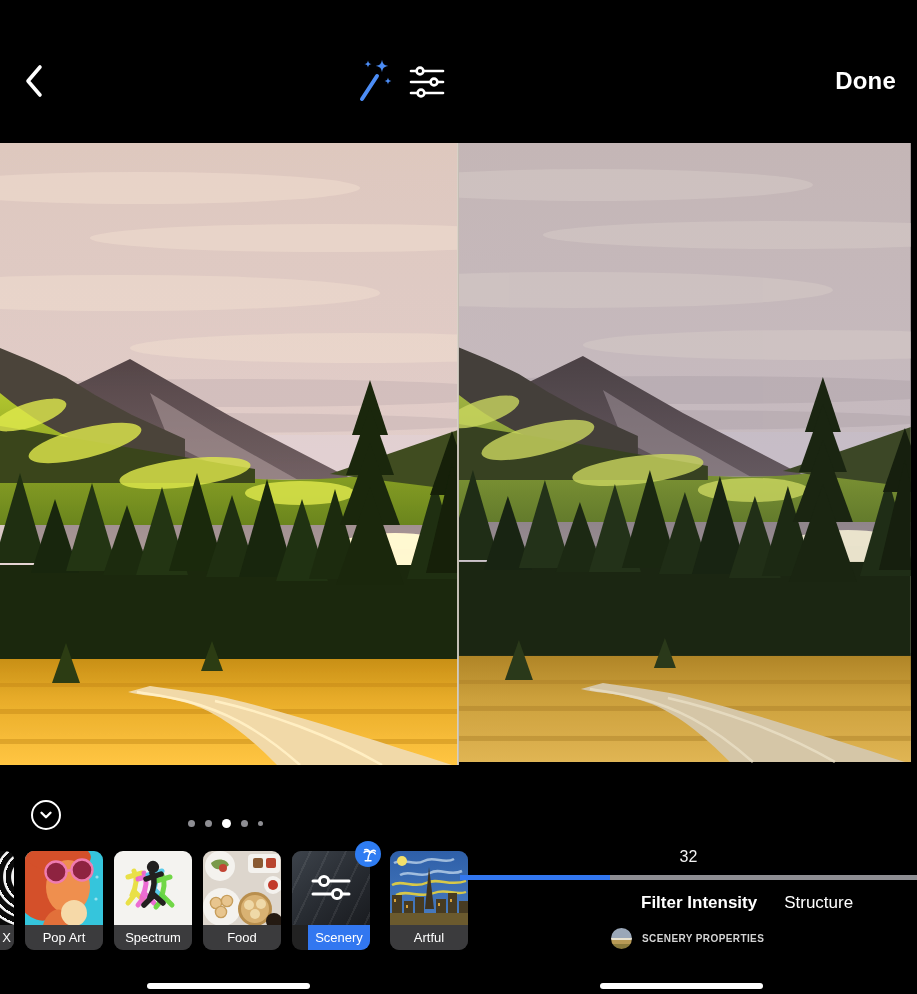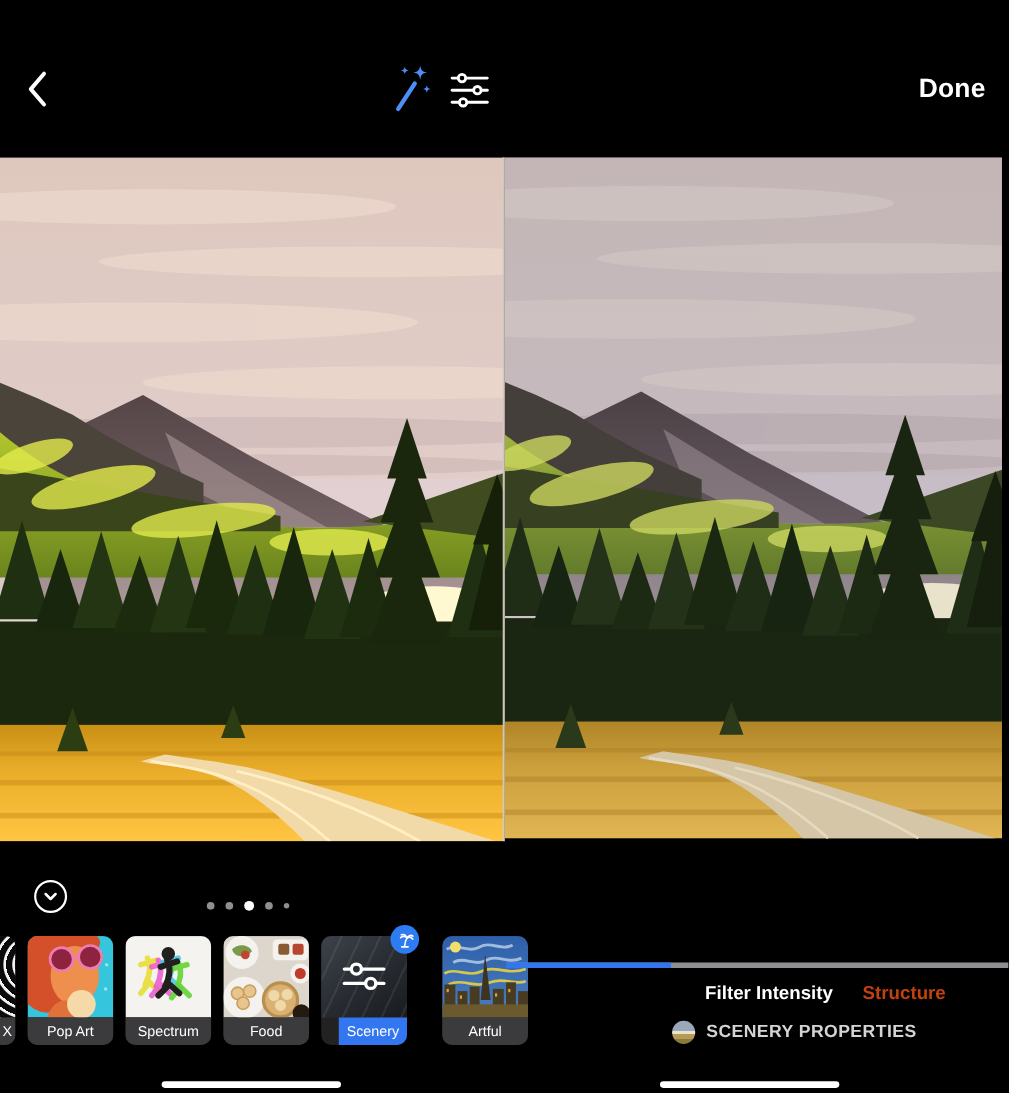--- a/index.html
+++ b/index.html
@@ -44,25 +44,25 @@
   .scenery-bg{width:100%;height:74px;background:
     repeating-linear-gradient(115deg, rgba(255,255,255,.07) 0 2px, rgba(255,255,255,0) 2px 16px),
     linear-gradient(140deg,#3d434b 0%,#272b31 55%,#191b1f 100%);
     display:flex;align-items:center;justify-content:center;}
   
   .intensity-value{position:absolute;left:460px;top:83px;width:457px;text-align:center;font-size:16px;color:#f2f2f2;}
   .slider{position:absolute;left:460px;top:110px;width:457px;height:5px;background:#8e8e93;cursor:pointer;}
   .slider-fill{position:absolute;left:0;top:0;height:5px;background:#3277F0;width:33%;}
   .tabs{position:absolute;left:641px;top:128px;display:flex;gap:27px;align-items:center;}
   .tab{font-size:17px;font-weight:700;color:#fff;cursor:pointer;white-space:nowrap;}
-  .tab.inactive{color:#c2410c;font-weight:700;}
+  .tab.inactive{color:#ffffff;font-weight:400;}
   .props{position:absolute;left:611px;top:163px;display:flex;align-items:center;gap:10px;}
   .props-avatar{width:21px;height:21px;border-radius:50%;overflow:hidden;
     background:linear-gradient(#9aa7b8 0 46%, #e8e2d0 46% 58%, #b89a55 58% 78%, #8a7a3c 78% 100%);}
-  .props-label{font-size:16px;font-weight:600;letter-spacing:.4px;color:#d4d4d4;}
+  .props-label{font-size:10px;font-weight:600;letter-spacing:.4px;color:#d4d4d4;}
   .home-bar{position:absolute;top:218px;width:163px;height:6px;border-radius:3px;background:#fff;cursor:grab;}
   .home-bar.l{left:147px;} .home-bar.r{left:600px;}
   .hidden-defs{position:absolute;width:0;height:0;overflow:hidden;}
 </style>
 </head>
 <body>
 
 <svg class="hidden-defs" aria-hidden="true">
   <defs>
     <linearGradient id="skyG" x1="0" y1="0" x2="0" y2="1">
@@ -368,21 +368,21 @@
             <path d="M10,6.6 C8,5 5.8,5 4.2,6.4"></path>
             <path d="M10,6.6 C9,4 6.8,3.2 4.8,3.8"></path>
             <path d="M10,6.6 C11.6,4.2 13.8,3.8 15.4,5"></path>
             <path d="M10,6.6 C12,5.6 14.2,6.2 15.2,7.8"></path>
             <path d="M5.2,14.8 L11,14.8"></path>
           </g>
         </svg>
       </div>
     </div>
 
-    <div class="thumb" style="left:402px">
+    <div class="thumb" style="left:390px">
       <div class="thumb-media">
         <svg width="78" height="74" viewBox="0 0 78 74">
           <defs>
             <linearGradient id="artSky" x1="0" y1="0" x2="0" y2="1">
               <stop offset="0" stop-color="#2e5fa8"></stop>
                 <stop offset="1" stop-color="#4a7ec2"></stop>
             </linearGradient>
           </defs>
           <rect width="78" height="74" fill="url(#artSky)"></rect>
           <g stroke="#bcd3ea" stroke-width="2.6" fill="none" opacity=".8">
@@ -408,20 +408,21 @@
               <rect x="16" y="54" width="2" height="3"></rect>
               <rect x="60" y="48" width="2" height="3"></rect>
               <rect x="48" y="52" width="2" height="3"></rect>
             </g>
           <rect x="0" y="62" width="78" height="12" fill="#6b5a2e"></rect>
         </svg>
         <div class="thumb-label">Artful</div>
       </div>
     </div>
 
+    <div class="intensity-value">32</div>
     <div class="slider">
       <div class="slider-fill" style="width: 32.8%;"></div>
     </div>
     <div class="tabs">
       <div class="tab">Filter Intensity</div>
       <div class="tab inactive">Structure</div>
     </div>
     <div class="props">
       <div class="props-avatar"></div>
       <div class="props-label">SCENERY PROPERTIES</div>

